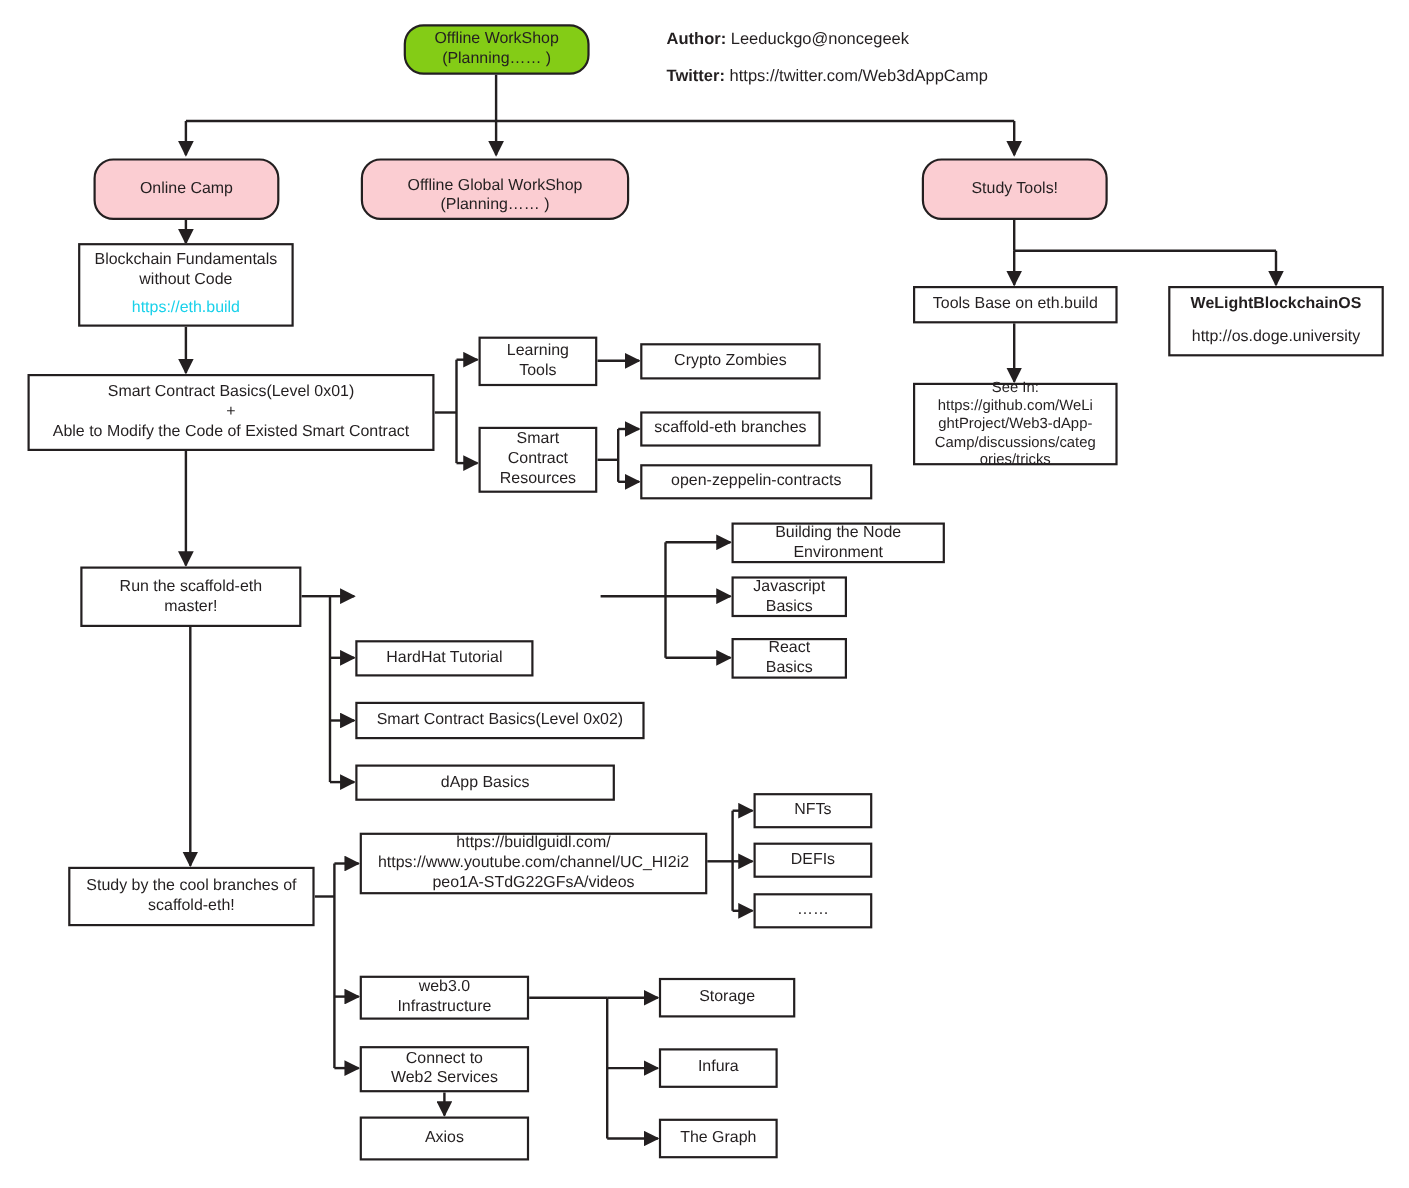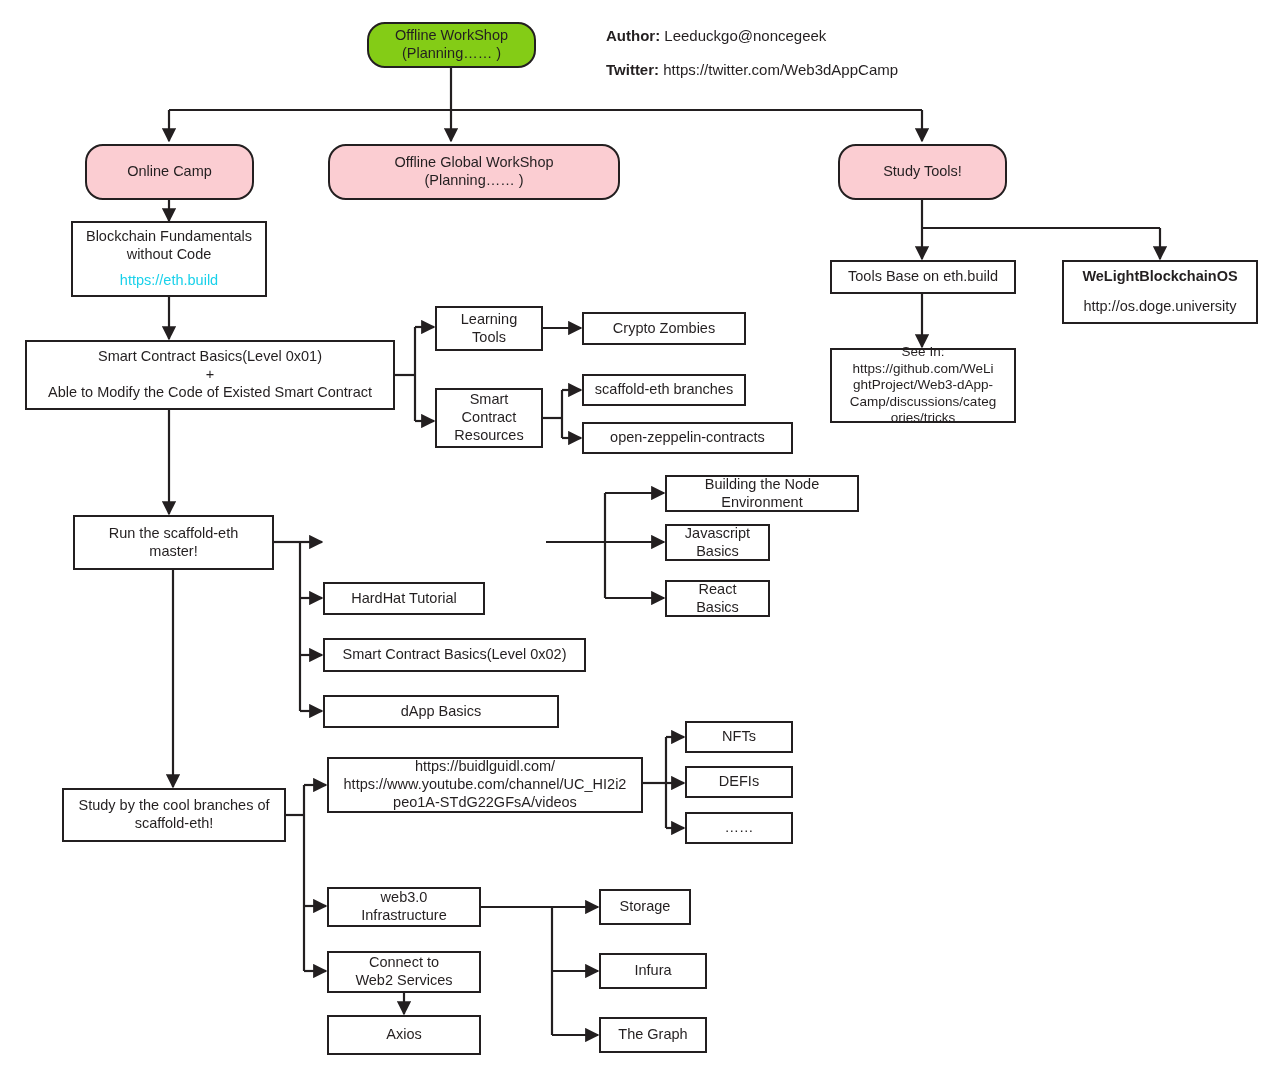--- a/index.html
+++ b/index.html
@@ -155,21 +155,21 @@
 
   <div class="node rounded yellow" style="left:367px; top:22px; width:169px; height:46px;">
     <span class="ln">Offline WorkShop</span>
     <span class="ln">(Planning…… )</span>
   </div>
 
   <div class="node rounded pink" style="left:85px; top:144px; width:169px; height:56px;">
     <span class="ln">Online Camp</span>
   </div>
 
-  <div class="node rounded pink" style="left:328px; top:144px; width:292px; height:56px;">
+  <div class="node rounded pink" style="left:328px; top:144px; width:244px; height:56px;justify-content:flex-end;">
     <span class="ln">Offline Global WorkShop</span>
     <span class="ln">(Planning…… )</span>
   </div>
 
   <div class="node rounded pink" style="left:838px; top:144px; width:169px; height:56px;">
     <span class="ln">Study Tools!</span>
   </div>
 
   <div class="node" style="left:71px; top:221px; width:196px; height:76px;">
     <span class="ln">Blockchain Fundamentals</span>
@@ -286,21 +286,21 @@
 
   <div class="node" style="left:327px; top:951px; width:154px; height:42px;">
     <span class="ln">Connect to</span>
     <span class="ln">Web2 Services</span>
   </div>
 
   <div class="node" style="left:327px; top:1015px; width:154px; height:40px;">
     <span class="ln">Axios</span>
   </div>
 
-  <div class="node" style="left:599px; top:889px; width:92px; height:36px;">
+  <div class="node" style="left:599px; top:889px; width:124px; height:36px;">
     <span class="ln">Storage</span>
   </div>
 
   <div class="node" style="left:599px; top:953px; width:108px; height:36px;">
     <span class="ln">Infura</span>
   </div>
 
   <div class="node" style="left:599px; top:1017px; width:108px; height:36px;">
     <span class="ln">The Graph</span>
   </div>

